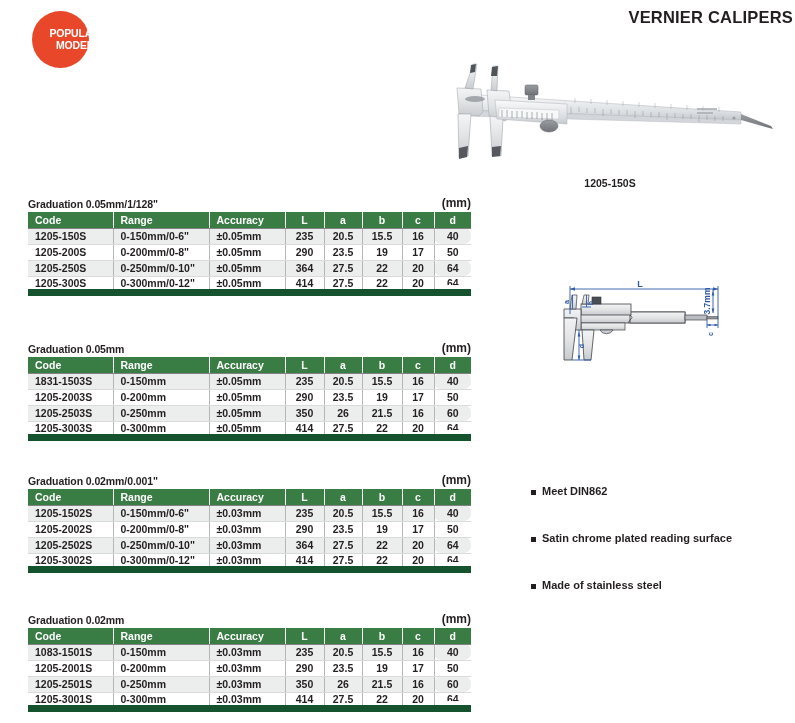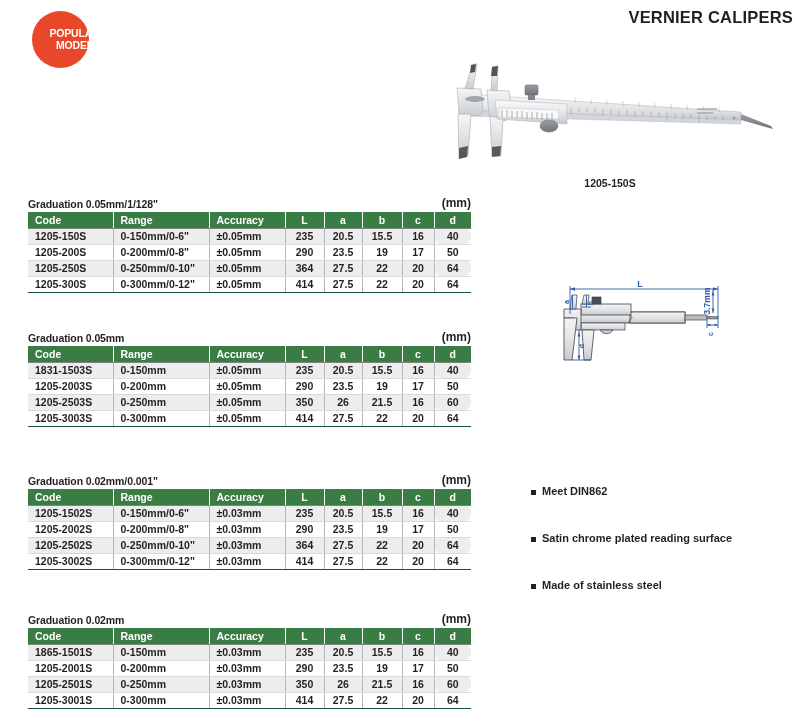--- a/index.html
+++ b/index.html
@@ -95,21 +95,21 @@
   .feature-text {
     font-size: 11px;
     font-weight: bold;
     line-height: 1.25;
     color: #231f20;
   }
 
   
   .spec-block { position: absolute; left: 28px; width: 443px; }
   .spec-block.b1 { top: 196px; }
-  .spec-block.b2 { top: 330px; }
+  .spec-block.b2 { top: 341px; }
   .spec-block.b3 { top: 473px; }
   .spec-block.b4 { top: 612px; }
 
   .spec-head {
     display: flex;
     justify-content: space-between;
     align-items: flex-end;
     margin-bottom: 2px;
   }
   .spec-title {
@@ -158,21 +158,21 @@
     white-space: nowrap;
     overflow: hidden;
   }
   table.spec td.num {
     text-align: center;
     padding: 0;
   }
   table.spec td:last-child { border-right: none; border-radius: 7px; }
   table.spec tr.alt td { background: #eceded; }
   table.spec tr.plain td { background: #ffffff; }
-  table.spec tbody tr:last-child td { border-bottom: 1px solid #14532d; }
+  table.spec tbody tr:last-child td { border-bottom: 7px solid #14532d; }
 
   
   col.c-code { width: 85px; }
   col.c-range { width: 96px; }
   col.c-acc { width: 76px; }
   col.c-l { width: 39px; }
   col.c-a { width: 38px; }
   col.c-b { width: 40px; }
   col.c-c { width: 32px; }
   col.c-d { width: 37px; }
@@ -636,21 +636,21 @@
         <th>Accuracy</th>
         <th class="num">L</th>
         <th class="num">a</th>
         <th class="num">b</th>
         <th class="num">c</th>
         <th class="num">d</th>
       </tr>
     </thead>
     <tbody>
       <tr class="alt">
-        <td>1865-1501S</td>
+        <td>1083-1501S</td>
         <td>0-150mm</td>
         <td>±0.03mm</td>
         <td class="num">235</td>
         <td class="num">20.5</td>
         <td class="num">15.5</td>
         <td class="num">16</td>
         <td class="num">40</td>
       </tr>
       <tr class="plain">
         <td>1205-2001S</td>

